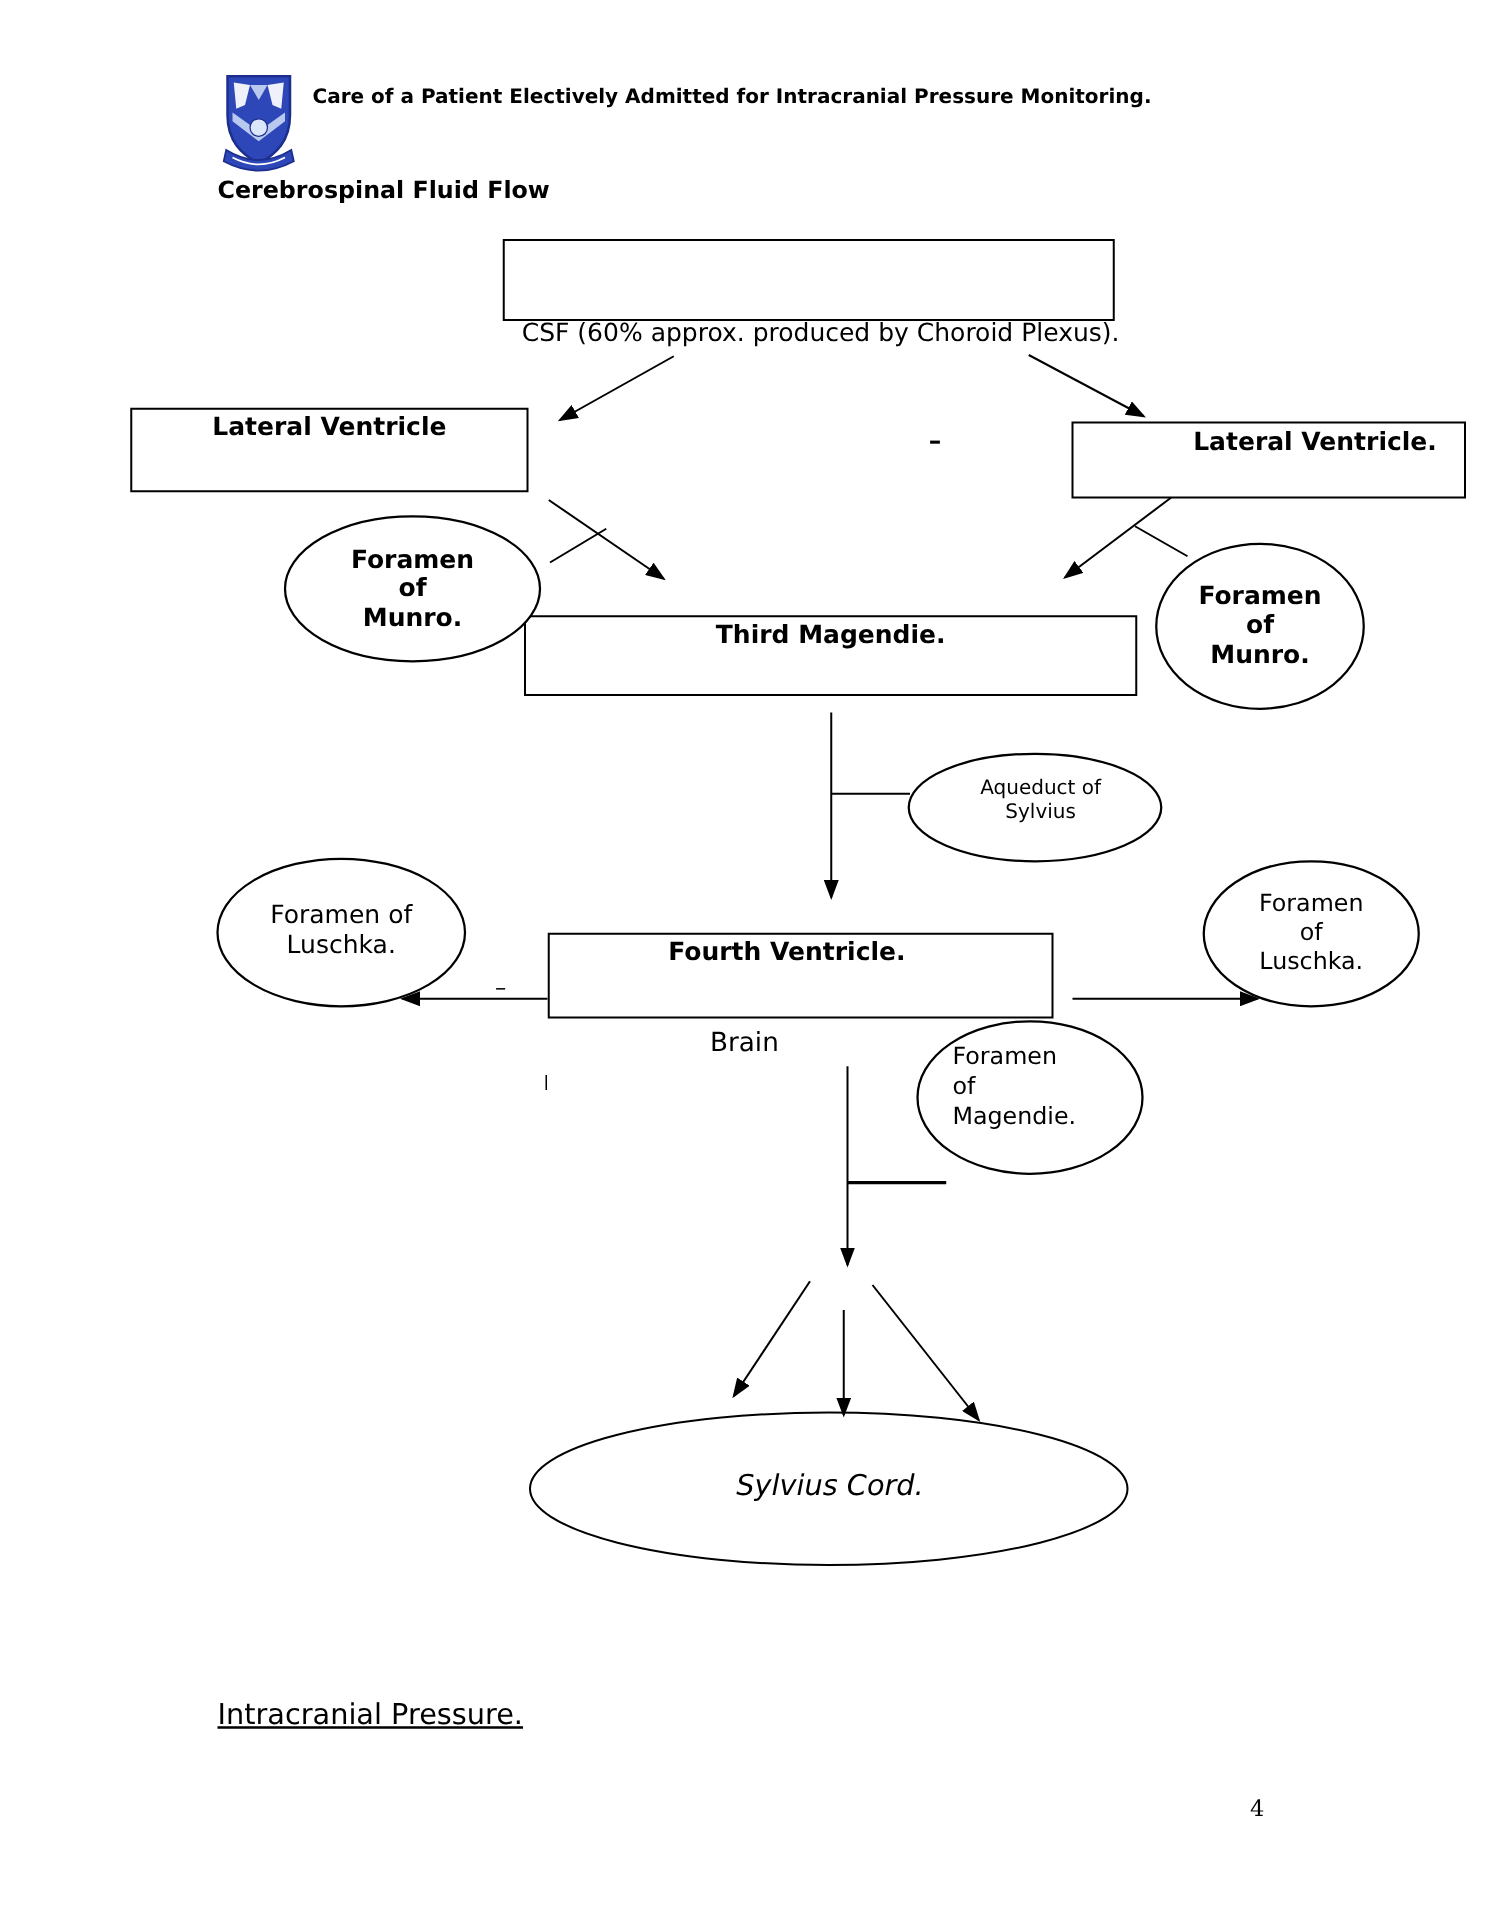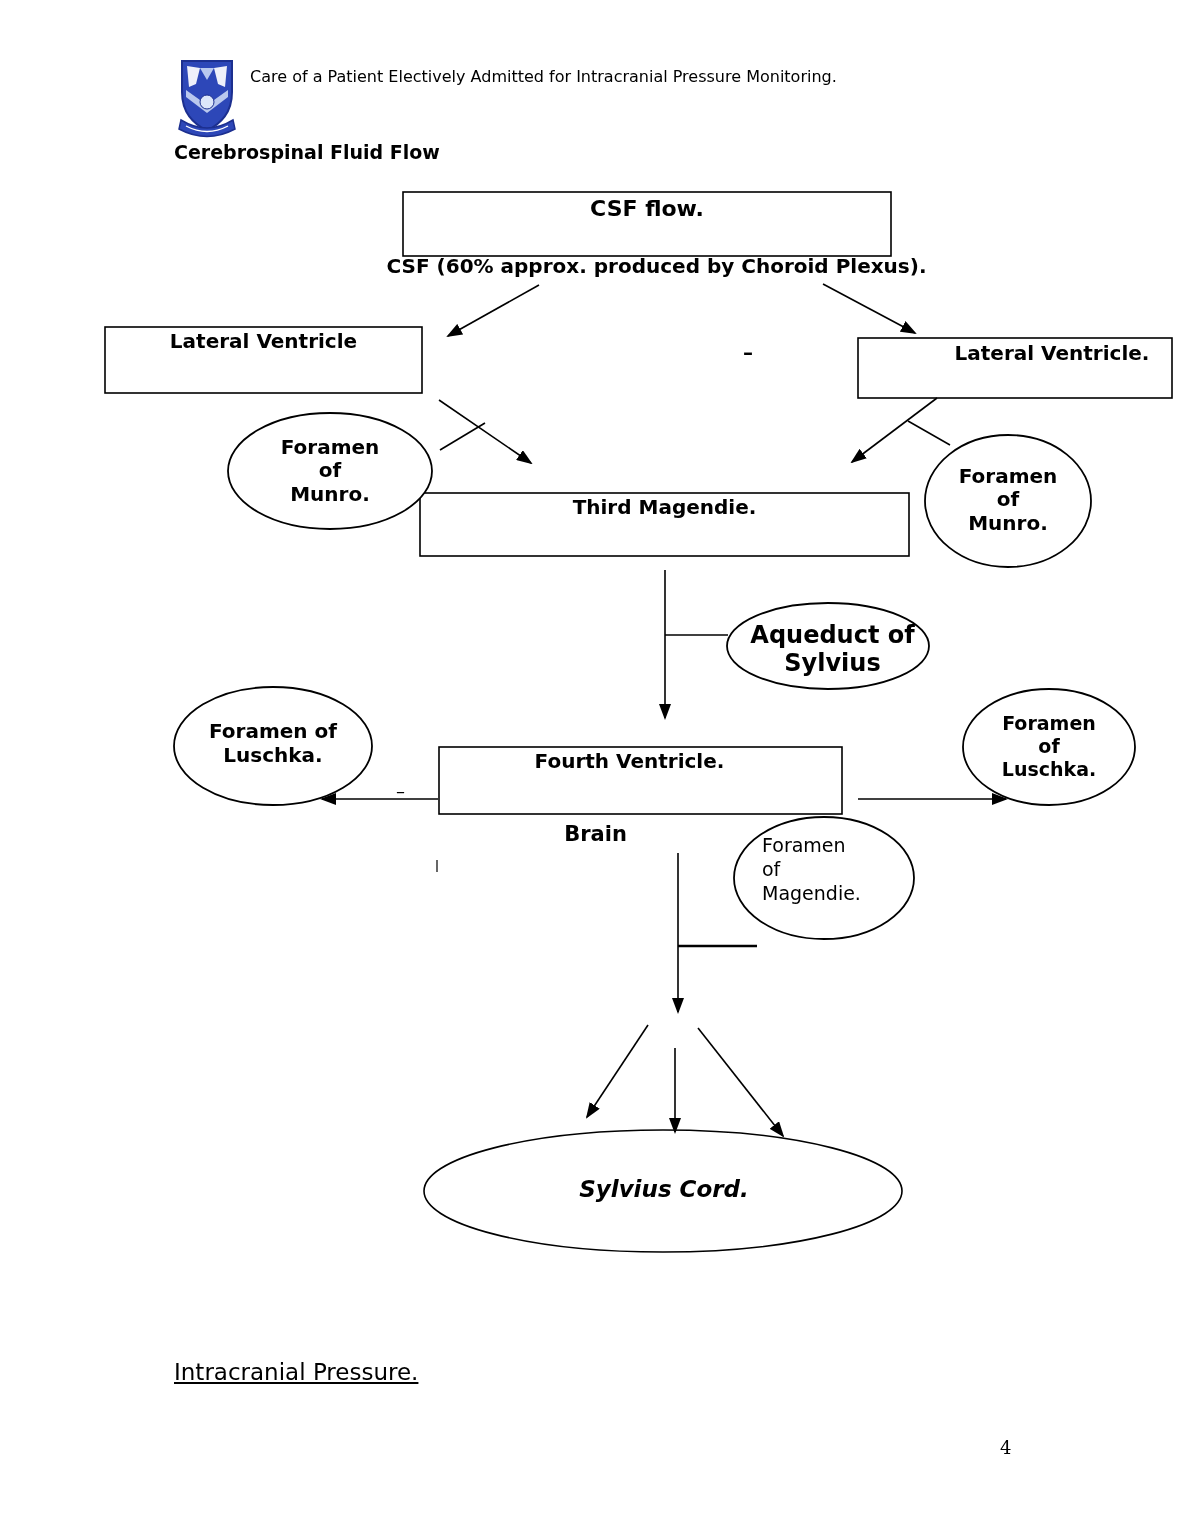--- a/index.html
+++ b/index.html
@@ -1,20 +1,20 @@
 <!DOCTYPE html>
 <html><head>
 <meta charset="utf-8">
 <style>
   html,body{margin:0;padding:0;}
   body{width:1190px;height:1540px;background:#ffffff;position:relative;
        font-family:"DejaVu Sans",sans-serif;color:#000;}
   .page{position:absolute;inset:0;width:1190px;height:1540px;background:#fff;overflow:hidden;}
   .txt{position:absolute;white-space:pre-line;line-height:1.18;}
-  .center{text-align:center;font-weight:bold;}
+  .center{text-align:center;}
   .bold{font-weight:bold;}
   .z1{z-index:1;}
   .z3{z-index:3;}
   svg.diagram{position:absolute;left:0;top:0;z-index:2;}
   svg.logo{position:absolute;left:178px;top:58px;z-index:3;}
   .underline{text-decoration:underline;}
   .italic{font-style:italic;}
 </style>
 </head>
 <body>
@@ -68,45 +68,44 @@
     <path d="M4,3 h50 v31 c0,21 -11,31 -25,39 C15,65 4,55 4,34 z" fill="#2d47b8" stroke="#1c2f8f" stroke-width="2"></path>
     <path d="M9,8 l13,2 -4,16 -7,3 z" fill="#ffffff" opacity="0.92"></path>
     <path d="M49,8 l-13,2 4,16 7,3 z" fill="#ffffff" opacity="0.92"></path>
     <path d="M22,10 l7,12 7,-12 z" fill="#b9c8ee"></path>
     <path d="M8,32 L29,47 L50,32 L50,39 L29,55 L8,39 z" fill="#b9c8ee"></path>
     <circle cx="29" cy="44" r="7" fill="#dce6fa" stroke="#1c2f8f" stroke-width="1"></circle>
     <path d="M3,62 q26,16 52,0 l2,9 q-28,15 -56,0 z" fill="#2d47b8" stroke="#1c2f8f" stroke-width="1.5"></path>
     <path d="M8,68 q21,11 42,0" stroke="#ffffff" stroke-width="1.4" fill="none"></path>
   </svg>
 
-  <div class="txt z3" style="left:250px;top:68px;font-size:16px;">Care of a Patient Electively Admitted for Intracranial Pressure Monitoring.</div>
+  <div class="txt z3" style="left:250px;top:68px;font-size:16px;font-weight:bold;">Care of a Patient Electively Admitted for Intracranial Pressure Monitoring.</div>
 
   <div class="txt z3 bold" style="left:174px;top:141px;font-size:19px;">Cerebrospinal Fluid Flow</div>
 
-  <div class="txt z3 bold center" style="left:403px;top:196px;width:488px;font-size:22px;">CSF flow.</div>
 
   <div class="txt z3 center" style="left:368px;top:255px;width:577px;font-size:20px;">CSF (60% approx. produced by Choroid Plexus).</div>
 
   <div class="txt z3 bold center" style="left:105px;top:330px;width:317px;font-size:20px;">Lateral Ventricle</div>
 
   <div class="txt z3 bold center" style="left:858px;top:342px;width:314px;font-size:20px;padding-left:37px;">Lateral Ventricle.</div>
 
   <div class="txt z3" style="left:743px;top:341px;font-size:20px;font-weight:bold;">–</div>
 
   <div class="txt z3 bold center" style="left:230px;top:436px;width:200px;font-size:20px;line-height:1.17;">Foramen
 of
 Munro.</div>
 
   <div class="txt z3 bold center" style="left:918px;top:465px;width:180px;font-size:20px;line-height:1.17;">Foramen
 of
 Munro.</div>
 
   <div class="txt z3 bold center" style="left:420px;top:496px;width:489px;font-size:20px;">Third Magendie.</div>
 
-  <div class="txt z3 center" style="left:728px;top:621px;width:209px;font-size:24px;">Aqueduct of
+  <div class="txt z3 center" style="left:728px;top:621px;width:209px;font-size:16px;">Aqueduct of
 Sylvius</div>
 
   <div class="txt z3 center" style="left:173px;top:720px;width:200px;font-size:20px;">Foramen of
 Luschka.</div>
 
   <div class="txt z3 center" style="left:959px;top:712px;width:180px;font-size:19px;line-height:1.2;">Foramen
 of
 Luschka.</div>
 
   <div class="txt z3 bold center" style="left:439px;top:750px;width:381px;font-size:20px;">Fourth Ventricle.</div>

